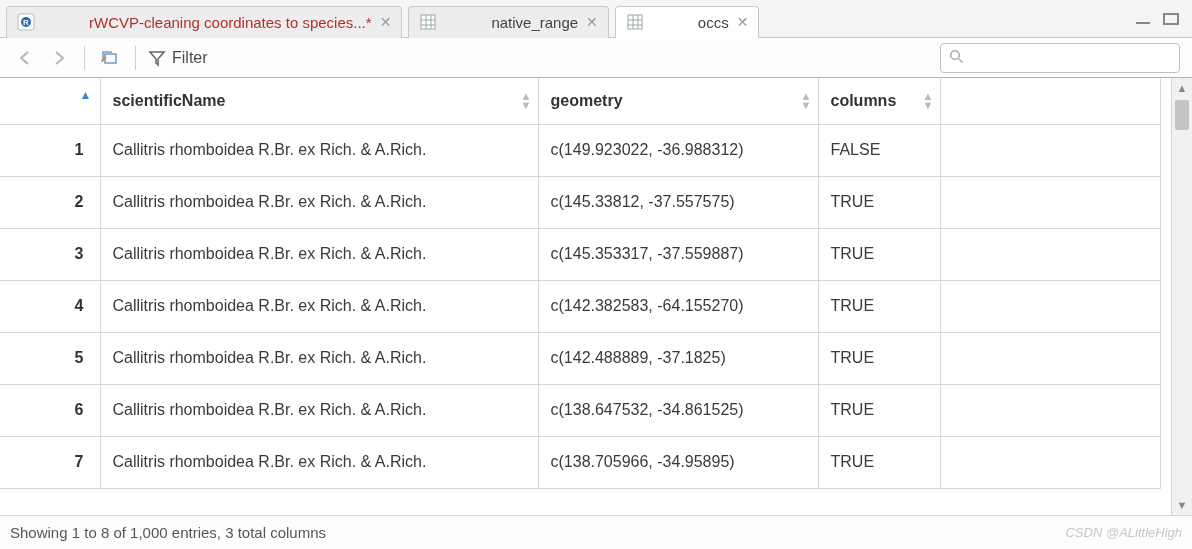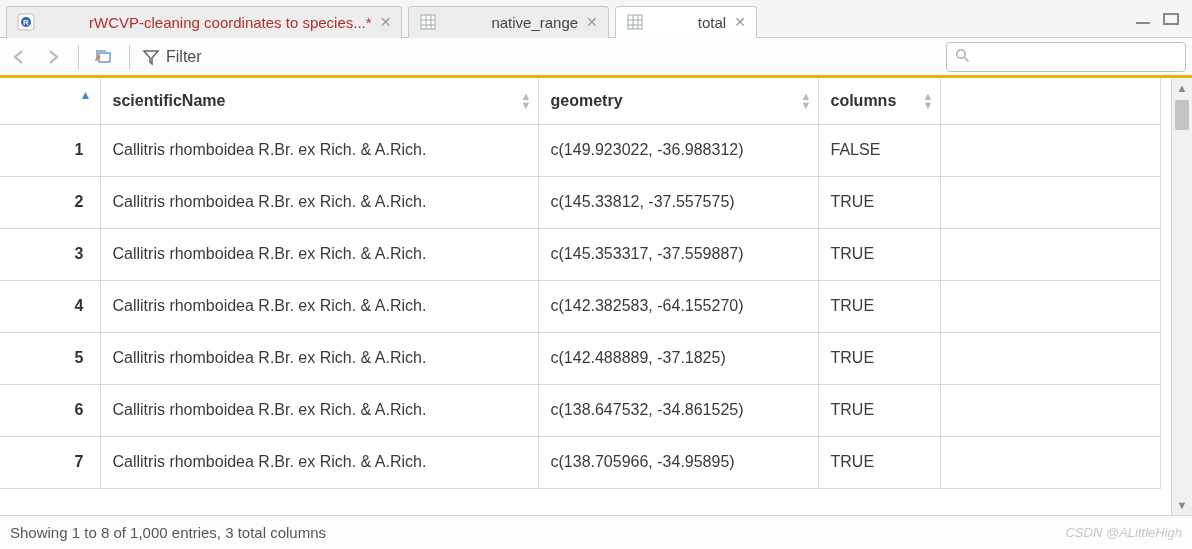--- a/index.html
+++ b/index.html
@@ -65,22 +65,22 @@
   .wbtn {
     width: 22px; height: 18px;
     display: inline-flex; align-items: center; justify-content: center;
     color: #666;
   }
   
   .toolbar {
     display: flex;
     align-items: center;
     height: 40px;
-    border-bottom: 3px solid #eab308;
-    padding: 0 6px;
+    border-bottom: 1px solid #eab308;
+    padding: 0 12px;
     background: #fdfdfd;
     gap: 8px;
   }
   .tb-btn {
     display: inline-flex; align-items: center; justify-content: center;
     width: 26px; height: 26px;
     color: #7a7a7a;
     cursor: pointer;
   }
   .tb-sep {
@@ -240,21 +240,21 @@
   <div class="tab active">
     <span class="tab-file-icon">
       <svg width="16" height="16" viewBox="0 0 16 16">
         <rect x="1" y="1" width="14" height="14" fill="#fff" stroke="#9aa"></rect>
         <line x1="1" y1="6" x2="15" y2="6" stroke="#9aa"></line>
         <line x1="1" y1="11" x2="15" y2="11" stroke="#9aa"></line>
         <line x1="6" y1="1" x2="6" y2="15" stroke="#9aa"></line>
         <line x1="11" y1="1" x2="11" y2="15" stroke="#9aa"></line>
       </svg>
     </span>
-    <span class="tab-label">total</span>
+    <span class="tab-label">occs</span>
     <span class="tab-close">✕</span>
   </div>
 
   <div class="tabs-spacer"></div>
 
   <div class="window-btns">
     <span class="wbtn">
       <svg width="18" height="14" viewBox="0 0 18 14">
           <rect x="2" y="10" width="14" height="2" fill="#888"></rect>
         </svg>

